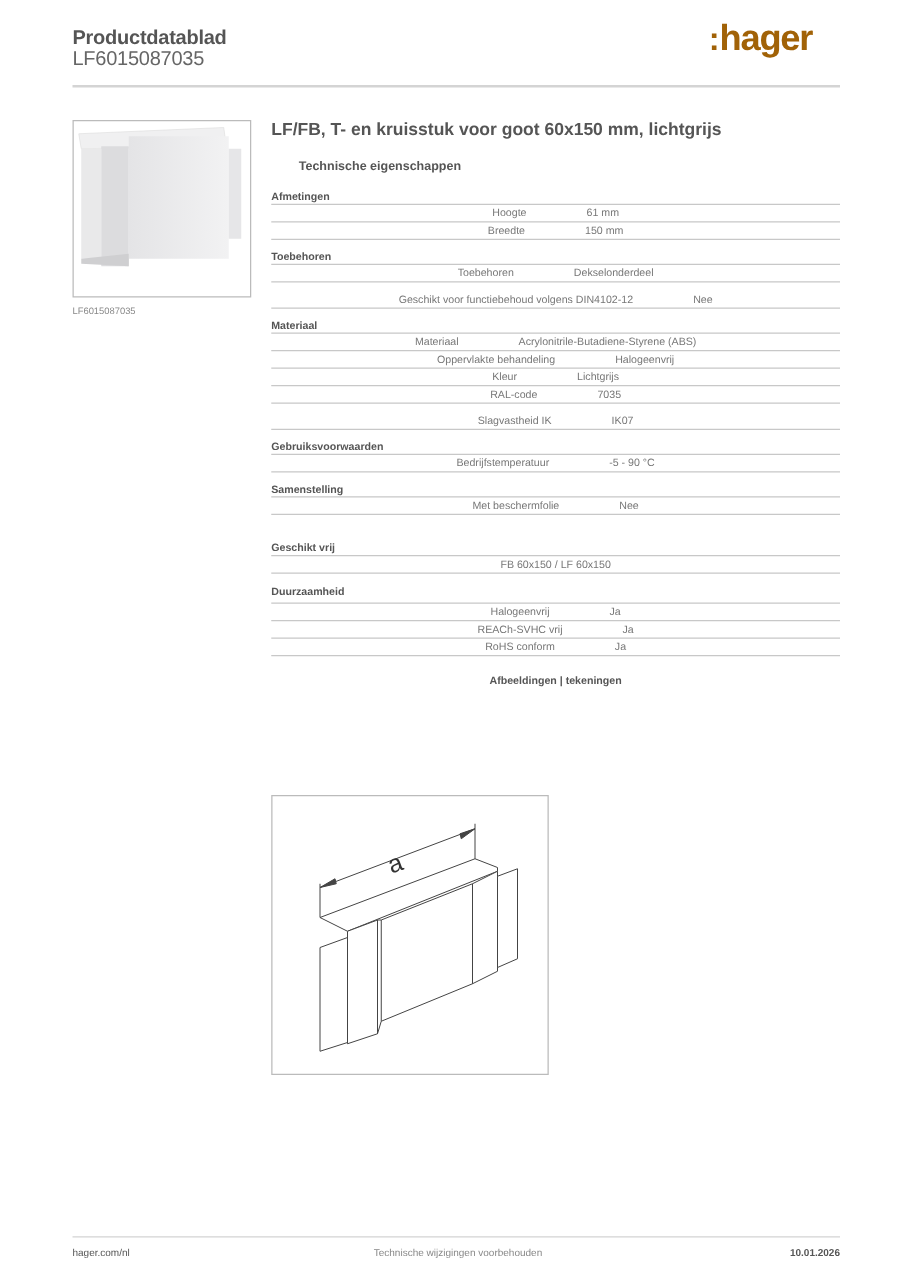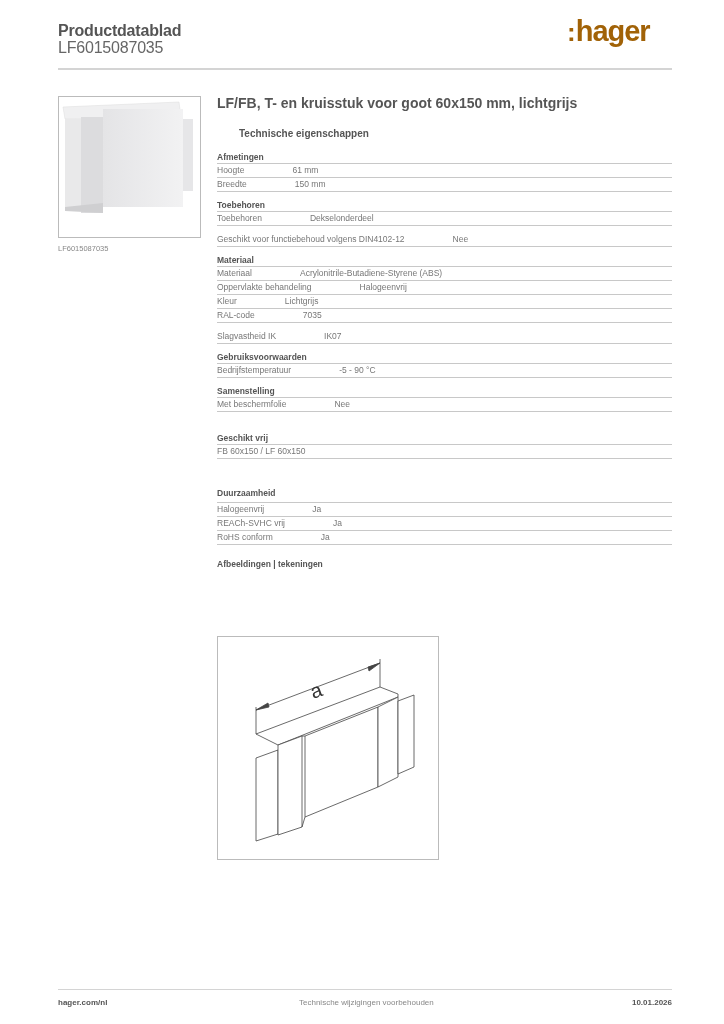--- a/index.html
+++ b/index.html
@@ -9,26 +9,26 @@
   .logo { position:absolute; left:567px; top:15px; font-size:29px; font-weight:bold; color:#a16207; letter-spacing:-1px; }
   .logo .colon { font-size:26px; margin-right:1px; }
   .hr-top { position:absolute; left:58px; top:68px; width:614px; height:2px; background:#d4d4d4; }
   .prod-box { position:absolute; left:58px; top:96px; width:143px; height:142px; border:1px solid #bbb; box-sizing:border-box; background:#fff; }
   .prod-caption { position:absolute; left:58px; top:244px; font-size:7.5px; color:#888; }
   .main { position:absolute; left:217px; top:95px; width:455px; }
   .prod-desc { font-size:14px; font-weight:bold; color:#555; height:16px; }
   .tech-title { font-size:10px; font-weight:bold; color:#555; margin-top:17px; height:23px;margin-left:22px; }
   .group { margin-bottom:7px; }
   .group-title { font-size:8.5px; font-weight:bold; color:#555; height:12px; line-height:12px; border-bottom:1.5px solid #c8c8c8; }
-  .row { display:flex; justify-content:flex-start; font-size:8.5px; color:#777; height:13px; line-height:13px; border-bottom:1.5px solid #c8c8c8;gap:48px; }
+  .row { display:flex; justify-content:center; font-size:8.5px; color:#777; height:13px; line-height:13px; border-bottom:1.5px solid #c8c8c8;gap:48px; }
   .spacer { height:13px; }
-  .drawing-title { font-size:8.5px; font-weight:bold; color:#555; margin-top:14px; }
+  .drawing-title { font-size:8.5px; font-weight:bold; color:#555; margin-top:14px;text-align:center; }
   .drawing-box { position:absolute; left:217px; top:636px; width:222px; height:224px; border:1px solid #bbb; box-sizing:border-box; }
   .hr-bot { position:absolute; left:58px; top:989px; width:614px; height:1px; background:#d4d4d4; }
-  .foot-left { position:absolute; left:58px; top:998px; font-size:8px; font-weight:bold; color:#555; }
+  .foot-left { position:absolute; left:58px; top:998px; font-size:8px; font-weight:normal; color:#555; }
   .foot-center { position:absolute; left:299px; top:998px; font-size:8px; color:#888; }
   .foot-right { position:absolute; right:52px; top:998px; font-size:8px; font-weight:bold; color:#555; }
 </style>
 </head>
 <body>
 
 <div class="title">Productdatablad</div>
 <div class="subtitle">LF6015087035</div>
 <div class="logo"><span class="colon">:</span><span>hager</span></div>
 <div class="hr-top"></div>
@@ -127,21 +127,21 @@
 
   <div class="spacer"></div>
 
   <div class="group">
     <div class="group-title">Geschikt vrij</div>
     <div class="row">
         <span>FB 60x150 / LF 60x150</span>
       </div>
   </div>
 
-  <div class="group" style="margin-top:28px;">
+  <div class="group" style="margin-top:8px;">
     <div class="group-title" style="height:15px;">Duurzaamheid</div>
     <div class="row">
         <span>Halogeenvrij</span>
         <span>Ja</span>
       </div>
     <div class="row">
         <span>REACh-SVHC vrij</span>
         <span>Ja</span>
       </div>
     <div class="row">

